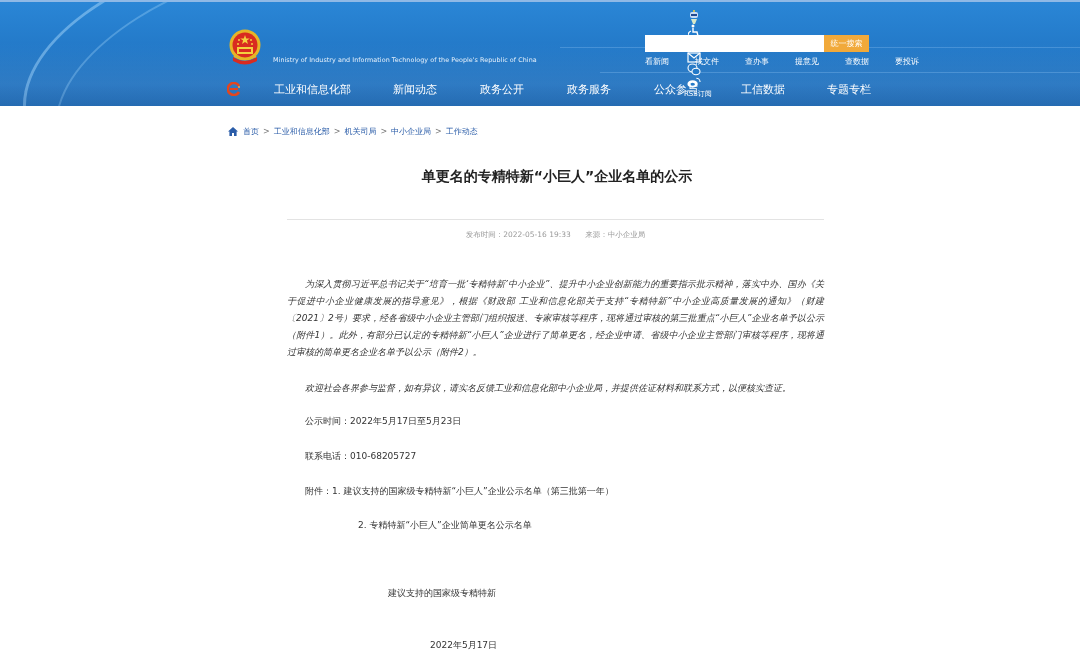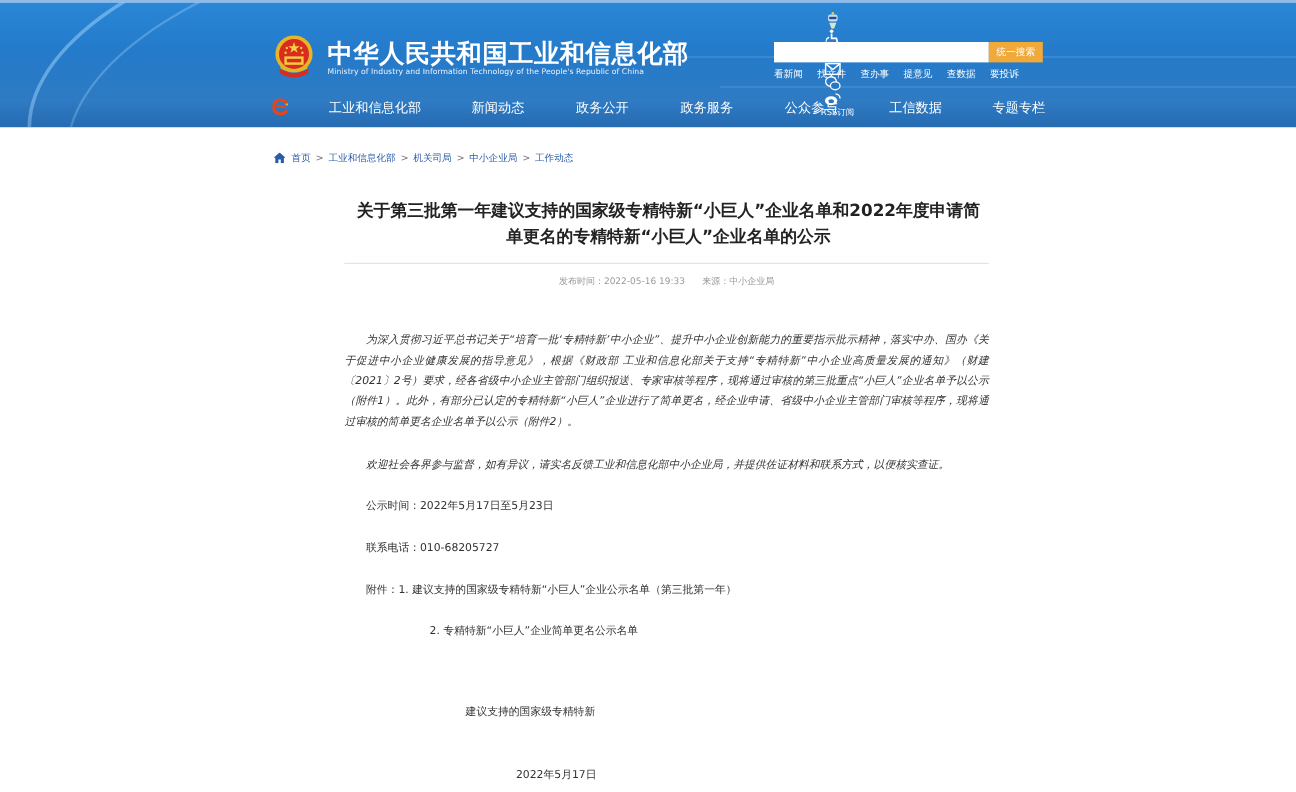--- a/index.html
+++ b/index.html
@@ -49,21 +49,21 @@
     .top-icons .rss { font-size: 7px; color: #fff; white-space: nowrap; margin-left: -2px; }
 
     .search-box {
       position: absolute; left: 645px; top: 33px; width: 179px; height: 17px; background: #fff; border: none;
     }
     .search-btn {
       position: absolute; left: 824px; top: 33px; width: 45px; height: 17px; background: #f1a93a;
       color: #fff; font-size: 8px; display: flex; align-items: center; justify-content: center;
     }
     .quick-links { position: absolute; left: 645px; top: 54px; display: flex; }
-    .quick-links span { font-size: 8px; color: #fff; margin-right: 12px; white-space: nowrap; text-align: right; }
+    .quick-links span { font-size: 8px; color: #fff; margin-right: 26px; white-space: nowrap; text-align: right; }
 
     .nav-logo { position: absolute; left: 227px; top: 80px; width: 14px; height: 14px; }
     .nav { position: absolute; top: 80px; left: 0; height: 16px; }
     .nav .item { position: absolute; top: 0; font-size: 11px; color: #fff; white-space: nowrap; }
 
     .breadcrumb { position: absolute; left: 228px; top: 126px; display: flex; align-items: center; font-size: 8px; color: #2a5ca8; }
     .breadcrumb .sep { color: #777; margin: 0 4px; }
     .breadcrumb .home-ic { margin-right: 5px; display: flex; }
 
     .article-title {
@@ -95,21 +95,20 @@
     <polygon points="17,6 18.2,9.5 21.8,9.5 18.9,11.6 20,15 17,12.9 14,15 15.1,11.6 12.2,9.5 15.8,9.5" fill="#f4d03f"></polygon>
     <circle cx="11" cy="11" r="1" fill="#f4d03f"></circle>
     <circle cx="23" cy="11" r="1" fill="#f4d03f"></circle>
     <circle cx="10" cy="15" r="1" fill="#f4d03f"></circle>
     <circle cx="24" cy="15" r="1" fill="#f4d03f"></circle>
     <rect x="9" y="18" width="16" height="7" fill="#f4d03f"></rect>
     <rect x="11" y="20" width="12" height="3" fill="#d92b20"></rect>
     <path d="M5 28 Q17 36 29 28 L29 32 Q17 39 5 32 Z" fill="#d92b20"></path>
     <path d="M6 27 Q17 33 28 27" stroke="#e7b526" stroke-width="2" fill="none"></path>
   </svg>
-  <div class="title-cn">中华人民共和国工业和信息化部</div>
   <div class="title-en">Ministry of Industry and Information Technology of the People's Republic of China</div>
 
   <div class="top-icons">
     <span class="ic">
       <svg width="10" height="14" viewBox="0 0 10 14">
           <rect x="1" y="2" width="8" height="6" rx="2" fill="#c9dcf5"></rect>
           <rect x="2" y="4" width="6" height="2" fill="#234a8f"></rect>
           <path d="M2 9 L8 9 L6 14 L4 14 Z" fill="#d7e8c9"></path>
           <circle cx="5" cy="1" r="1" fill="#f4d03f"></circle>
         </svg>
@@ -188,21 +187,20 @@
   <span>工业和信息化部</span>
   <span class="sep">&gt;</span>
   <span>机关司局</span>
   <span class="sep">&gt;</span>
   <span>中小企业局</span>
   <span class="sep">&gt;</span>
   <span>工作动态</span>
 </div>
 
 <div class="article-title">
-  <div>关于第三批第一年建议支持的国家级专精特新“小巨人”企业名单和2022年度申请简</div>
   <div>单更名的专精特新“小巨人”企业名单的公示</div>
 </div>
 <div class="divider"></div>
 <div class="meta">
   <span>发布时间：2022-05-16 19:33</span>
   <span>来源：中小企业局</span>
 </div>
 
 <div class="body-text" style="top:276px;">
   <p>为深入贯彻习近平总书记关于“培育一批‘专精特新’中小企业”、提升中小企业创新能力的重要指示批示精神，落实中办、国办《关于促进中小企业健康发展的指导意见》，根据《财政部 工业和信息化部关于支持“专精特新”中小企业高质量发展的通知》（财建〔2021〕2号）要求，经各省级中小企业主管部门组织报送、专家审核等程序，现将通过审核的第三批重点“小巨人”企业名单予以公示（附件1）。此外，有部分已认定的专精特新“小巨人”企业进行了简单更名，经企业申请、省级中小企业主管部门审核等程序，现将通过审核的简单更名企业名单予以公示（附件2）。</p>

